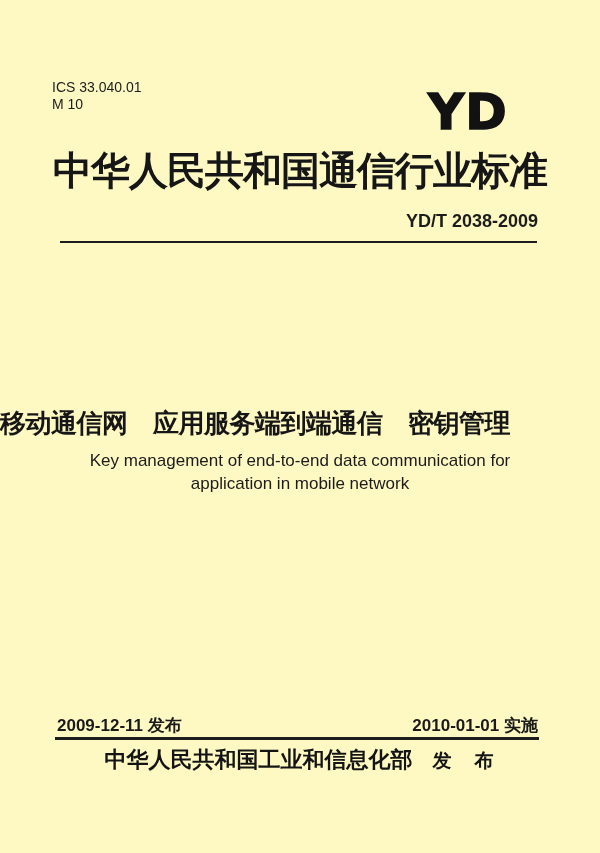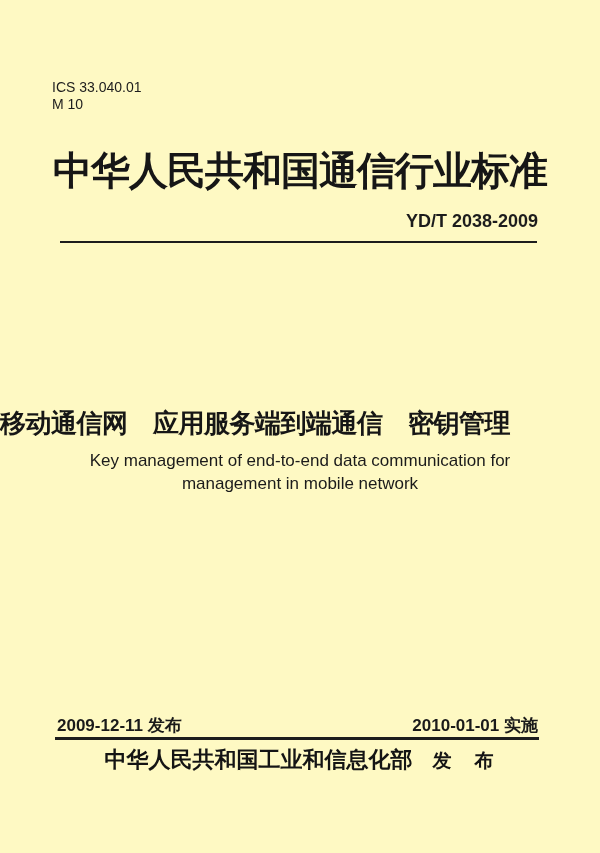--- a/index.html
+++ b/index.html
@@ -137,32 +137,33 @@
 </head>
 <body>
 
 <div class="page">
 
   <div class="ics-block">
     <div>ICS 33.040.01</div>
     <div>M 10</div>
   </div>
 
+  <div class="yd-logo">YD</div>
 
   <div class="main-title">中华人民共和国通信行业标准</div>
 
   <div class="std-number">YD/T 2038-2009</div>
 
   <div class="rule rule-header"></div>
 
   <div class="doc-title-cn">移动通信网　应用服务端到端通信　密钥管理</div>
 
   <div class="doc-title-en">
     <div>Key management of end-to-end data communication for</div>
-    <div>management in mobile network</div>
+    <div>application in mobile network</div>
   </div>
 
   <div class="dates-row">
     <span>2009-12-11 发布</span>
     <span>2010-01-01 实施</span>
   </div>
 
   <div class="rule rule-footer"></div>
 
   <div class="publisher-row">

